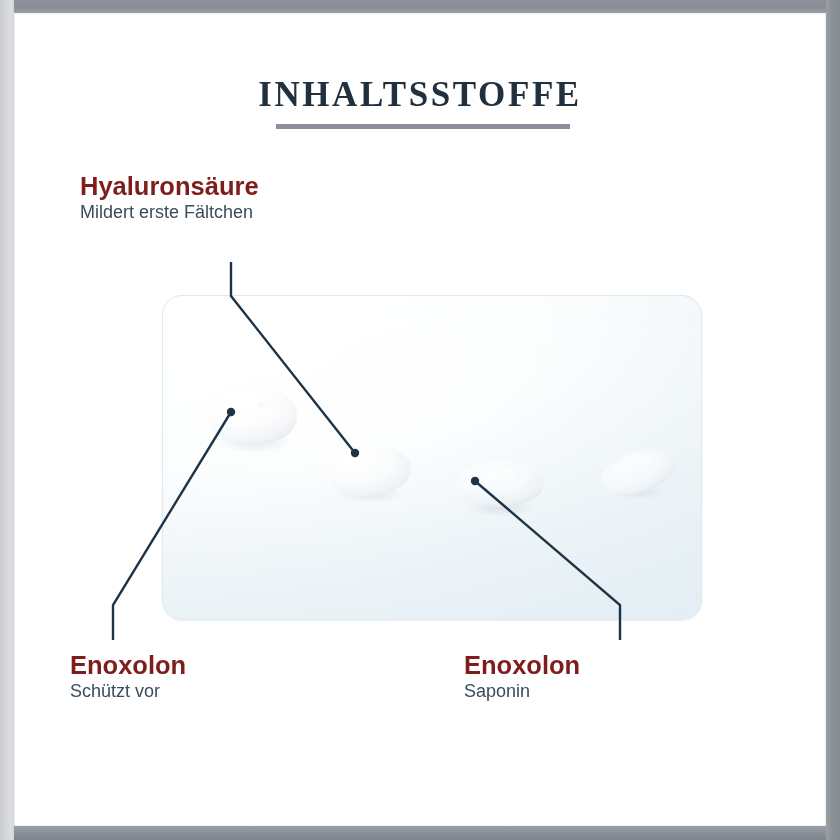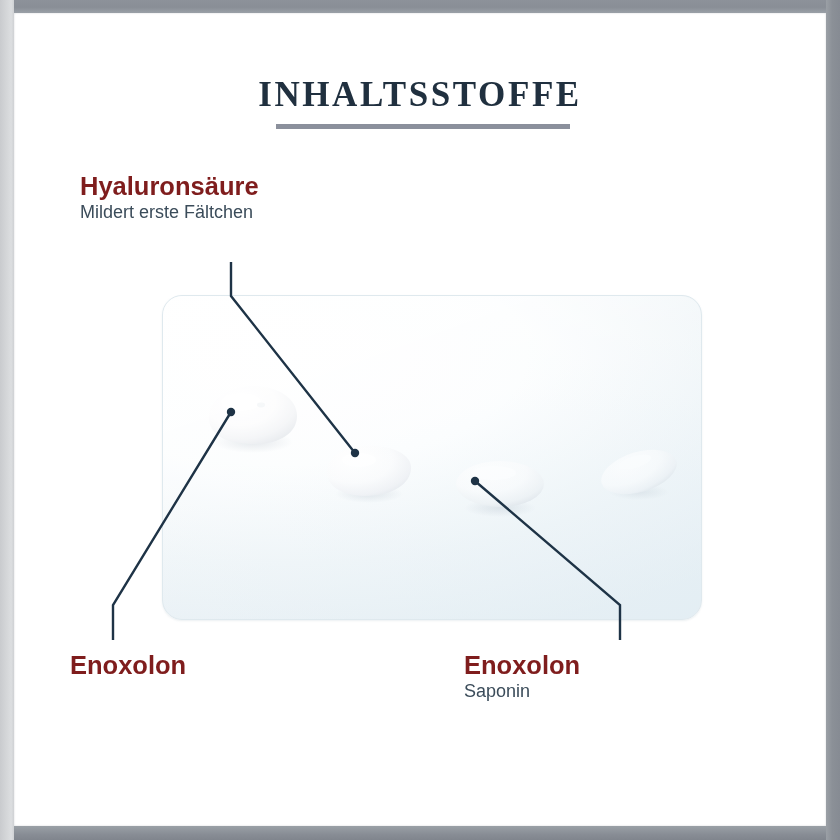--- a/index.html
+++ b/index.html
@@ -221,20 +221,21 @@
     <div class="callout" id="callout-hyaluron">
       <div class="name">Hyaluronsäure</div>
       <div class="desc">
         <span>Mildert erste Fältchen</span>
       </div>
     </div>
 
     <div class="callout" id="callout-enoxolon">
       <div class="name">Enoxolon</div>
       <div class="desc">
+        <span>Schützt vor</span>
       </div>
     </div>
 
     <div class="callout" id="callout-saponin">
       <div class="name">Enoxolon</div>
       <div class="desc">
         <span>Saponin</span>
       </div>
     </div>
 

